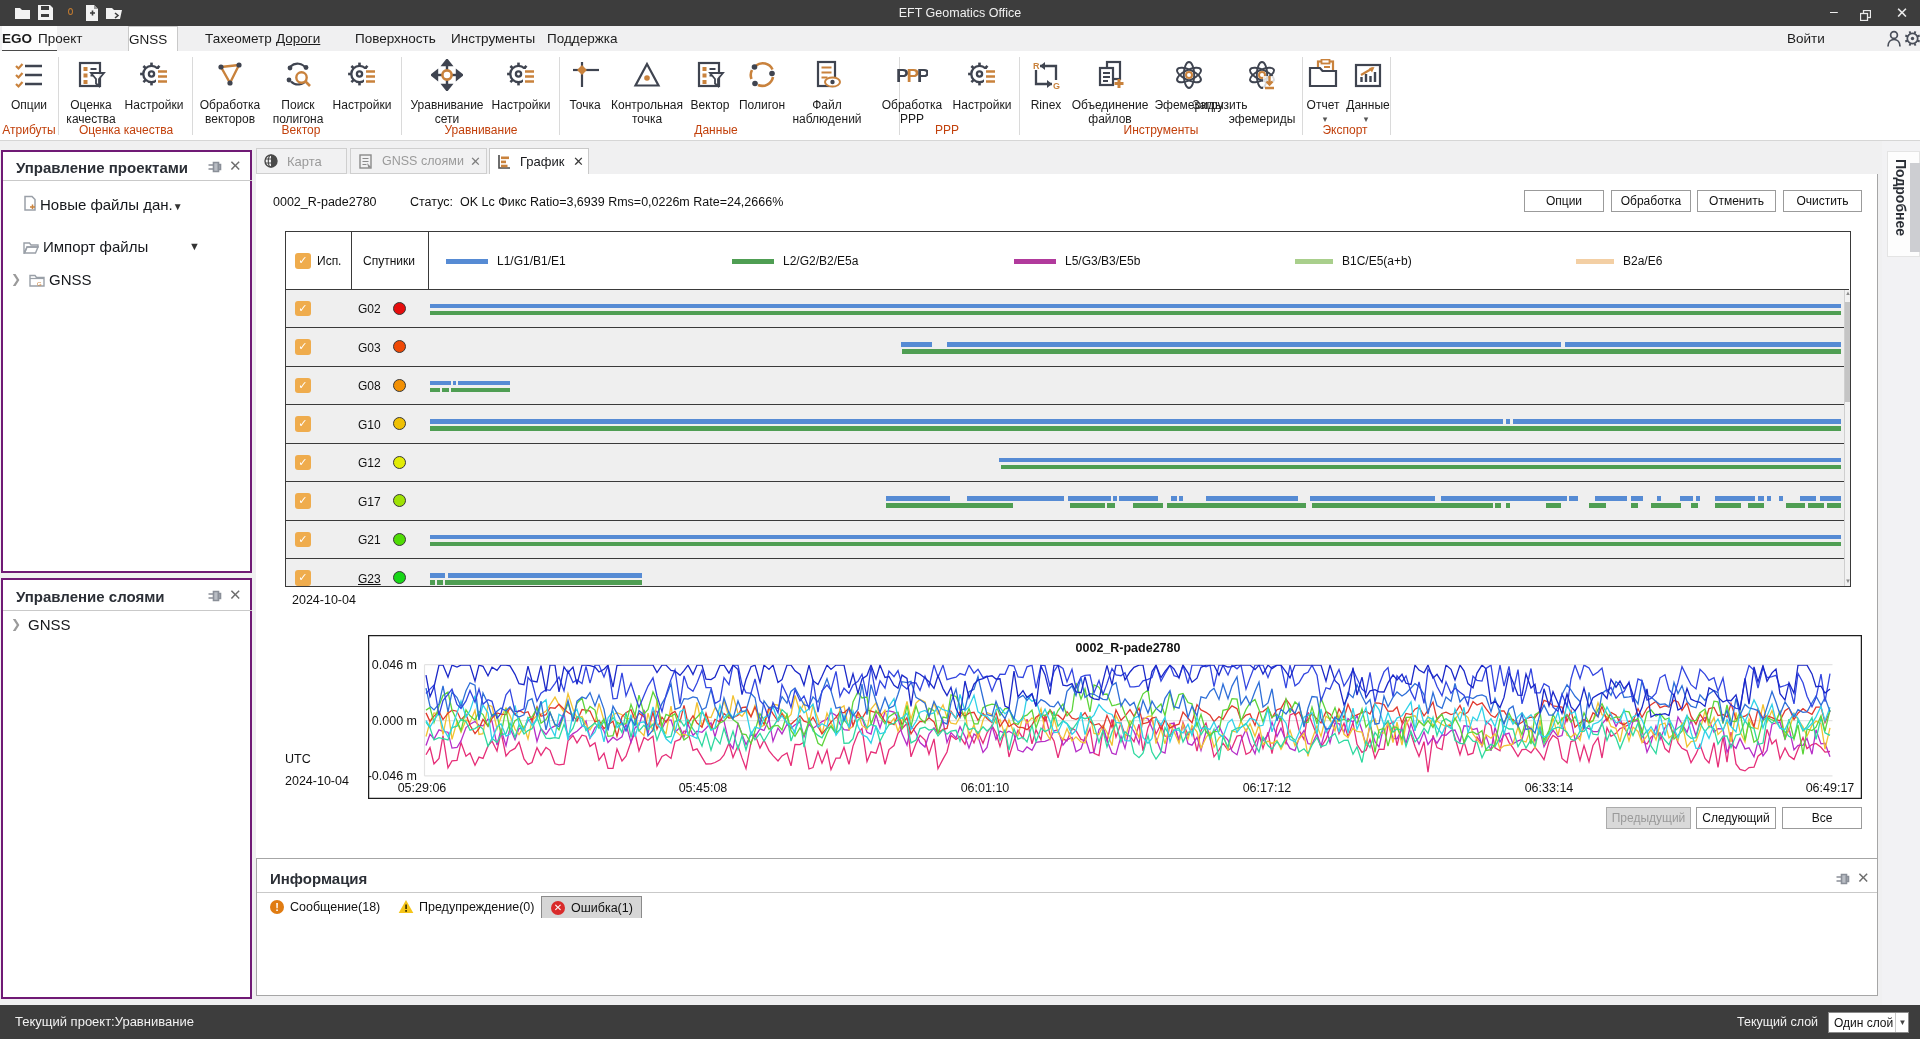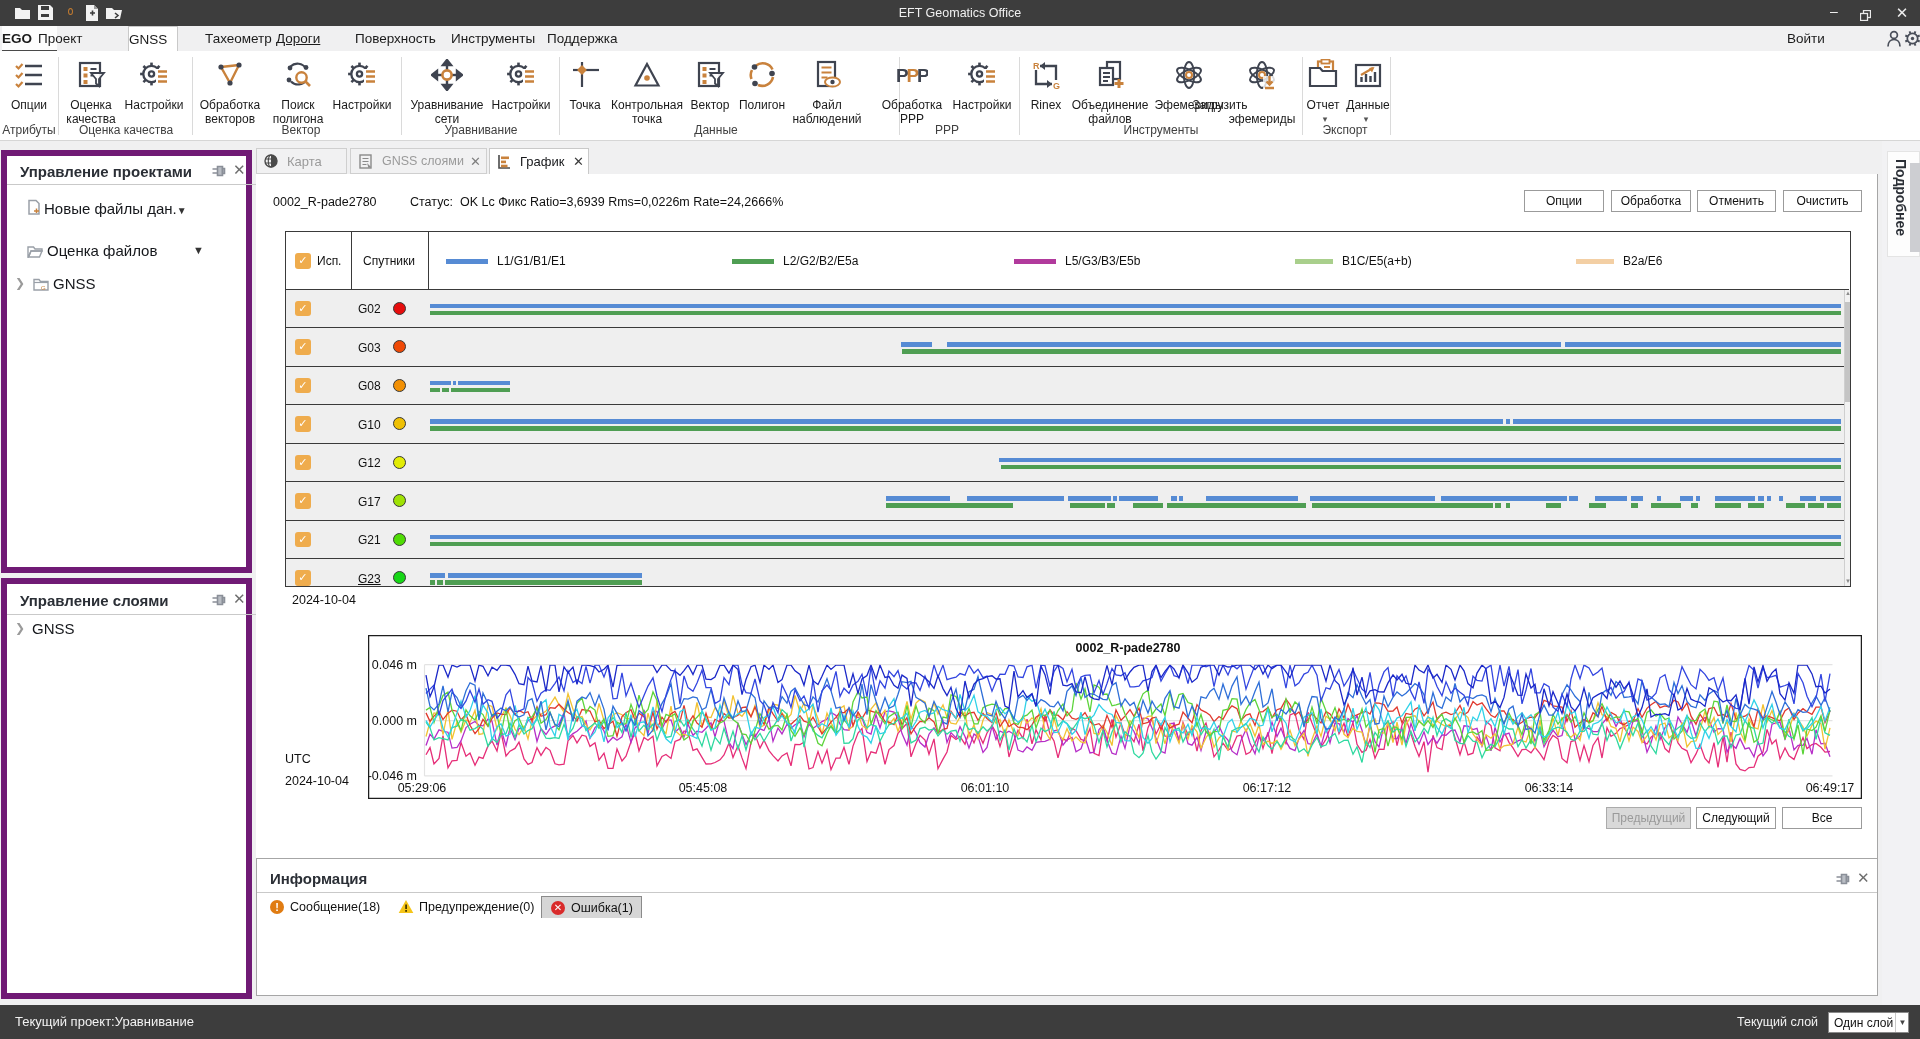--- a/index.html
+++ b/index.html
@@ -2,23 +2,23 @@
 <html><head><meta charset="utf-8"><title>EFT Geomatics Office</title><style>
 *{margin:0;padding:0;box-sizing:border-box;}
 html,body{width:1920px;height:1039px;overflow:hidden;background:#f0f0f1;font-family:"Liberation Sans",sans-serif;-webkit-font-smoothing:antialiased;}
 .abs{position:absolute;}
 .titlebar{position:absolute;left:0;top:0;width:1920px;height:26px;background:#3d3d3d;}
 .menubar{position:absolute;left:0;top:26px;width:1920px;height:25px;background:#f0f0f1;}
 .mitem{position:absolute;top:0;height:25px;line-height:25px;font-size:13.5px;color:#1b1b1b;text-align:left;}
 .ribbon{position:absolute;left:0;top:51px;width:1920px;height:90px;background:#ffffff;border-bottom:1px solid #d6d6d6;}
 .rsep{position:absolute;top:6px;height:78px;width:1px;background:#dadada;}
 .rlbl{position:absolute;font-size:12px;color:#1b1b1b;text-align:center;white-space:nowrap;transform:translateX(-50%);}
-.rglbl{position:absolute;font-size:12px;color:#404040;text-align:center;white-space:nowrap;transform:translateX(-50%);}
+.rglbl{position:absolute;font-size:12px;color:#c2410c;text-align:center;white-space:nowrap;transform:translateX(-50%);}
 .ricon{position:absolute;width:32px;height:32px;transform:translateX(-50%);}
-.panel{position:absolute;background:#fff;border:6px solid #701a75;}
+.panel{position:absolute;background:#fff;border:2px solid #701a75;}
 .ptitle{font-size:15px;font-weight:bold;color:#2b2f36;}
 .doctab{position:absolute;top:148px;height:26px;font-size:13px;}
 .content{position:absolute;left:256px;top:174px;width:1622px;height:683.5px;background:#fff;border-right:1px solid #a6a6a6;}
 .btn{position:absolute;height:22px;background:#fff;border:1px solid #9b9b9b;font-size:12px;color:#111;text-align:center;line-height:20px;}
 .tbl{position:absolute;left:285px;top:231px;width:1566px;height:356px;border:1.5px solid #3a3a3a;background:#fff;overflow:hidden;}
 .trow{position:absolute;left:0;width:1563px;height:38.5px;background:#efefef;border-bottom:1.4px solid #3a3a3a;}
 .bb{position:absolute;top:14px;height:4.6px;background:#568bd4;}
 .gb{position:absolute;top:21.3px;height:4.6px;background:#4f9e53;}
 .cb{position:absolute;width:15.5px;height:15.5px;background:#efac4d;border-radius:3px;color:#fff;font-size:11px;text-align:center;line-height:15px;}
 .dot{position:absolute;width:13px;height:13px;border-radius:50%;border:1.5px solid #383838;}
@@ -374,21 +374,21 @@
     <div class="abs" style="left:0;top:28px;width:249px;height:1px;background:#c9c9c9;"></div>
     <div class="abs" style="left:20px;top:43px;"><svg width="14" height="16" viewBox="0 0 14 16" style="">
         <path d="M2 1.5h7l3 3V15H2z" fill="none" stroke="#9aa0a8" stroke-width="1.5"></path>
         <path d="M7 12h5M9.5 9.5V14" stroke="#c9823c" stroke-width="1.5" fill="none"></path>
       </svg></div>
     <div class="abs" style="left:37px;top:44px;font-size:15px;color:#15171b;">Новые файлы дан.<span style="font-size:10px;color:#333;">▼</span></div>
     <div class="abs" style="left:20px;top:88px;"><svg width="16" height="15" viewBox="0 0 16 15" style="">
         <path d="M1 3h5.5l1.5 2h7v2H4L1.5 13H1z" fill="none" stroke="#9aa0a8" stroke-width="1.4"></path>
         <path d="M4 7h11l-2.5 6H1.5z" fill="none" stroke="#9aa0a8" stroke-width="1.4"></path>
       </svg></div>
-    <div class="abs" style="left:40px;top:86px;font-size:15px;color:#15171b;">Оценка файлов</div>
+    <div class="abs" style="left:40px;top:86px;font-size:15px;color:#15171b;">Импорт файлы</div>
     <div class="abs" style="left:186px;top:88px;font-size:11px;color:#333;">▼</div>
     <div class="abs" style="left:8px;top:120px;font-size:12px;color:#9a9a9a;">❯</div>
     <div class="abs" style="left:26px;top:121px;"><svg width="16" height="14" viewBox="0 0 16 14" style="">
         <path d="M1 2.5h5l1.5 2H15V13H1z" fill="none" stroke="#9aa0a8" stroke-width="1.4"></path>
         <path d="M1 5.5h14" stroke="#9aa0a8" stroke-width="1.2"></path>
         <text x="8" y="12.5" font-size="6" fill="#c9823c">G</text>
       </svg></div>
     <div class="abs" style="left:46px;top:119px;font-size:15px;color:#15171b;">GNSS</div>
   </div>
 <div class="panel" style="left:1px;top:578px;width:251px;height:421px;">

